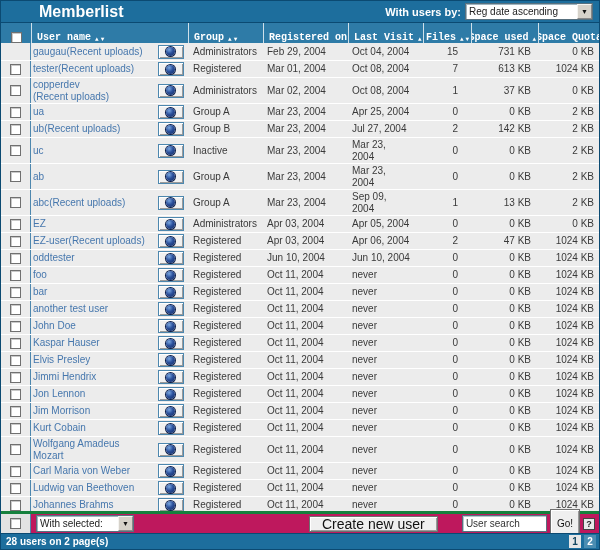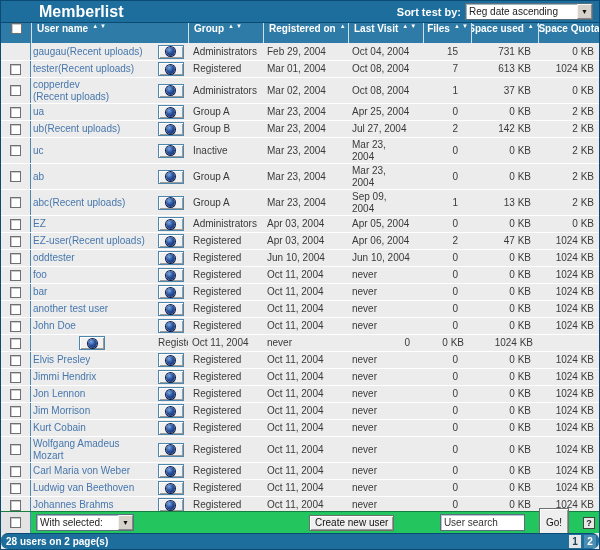--- a/index.html
+++ b/index.html
@@ -47,23 +47,23 @@
 
   
   .thead {
     height:20px; flex:0 0 20px;
     background:#2e7ba7;
     display:grid;
     grid-template-columns:30px 157px 75px 85px 75px 48px 67px 1fr;
     color:#fff; font-size:10px; font-weight:bold;
   }
   .thead .hcell {
-    display:flex; align-items:flex-start;
+    display:flex; align-items:flex-end;
     border-left:1px solid #cfe0ea;
-    padding-left:5px; overflow:hidden; white-space:nowrap;
+    padding-left:5px; overflow:hidden; white-space:nowrap;font-family:Liberation Mono, monospace;
   }
   .thead .hcell:first-child { border-left:none; justify-content:center; padding-left:0; }
   .thead .h-center { justify-content:center; padding-left:0; }
   .arrows { display:inline-flex; gap:2px; margin-left:4px; }
   .arrows span { font-size:6px; line-height:6px; }
 
   
   .mbody { flex:1 1 auto; overflow:hidden; background:#ececec; }
   .mrow {
     display:grid;
@@ -107,80 +107,80 @@
   }
   .picon {
     width:9px; height:9px; border-radius:50%;
     background:radial-gradient(circle at 35% 30%, #7aa7e0 0%, #2a4f9a 45%, #12285e 100%);
     box-shadow:0 0 0 1px #0d1f4a;
   }
 
   
   .tfoot {
     height:22px; flex:0 0 22px;
-    background:#22c55e;
-    border-top:1px solid #15803d;
+    background:#be185d;
+    border-top:3px solid #15803d;
     display:flex; align-items:center;
   }
   .tfoot .f-check {
     flex:0 0 30px; align-self:stretch;
     display:flex; align-items:center; justify-content:center;
     background:#e3e3e3; border-right:1px solid #4d87ae;
   }
   .tfoot .withsel { margin-left:5px; }
   .btn {
     background:#efefef;
     border:1px solid #6f6f6f;
     box-shadow:inset 1px 1px 0 #fff, inset -1px -1px 0 #9a9a9a;
     color:#111; cursor:pointer;
     display:inline-flex; align-items:center; justify-content:center;
   }
-  .create-btn { margin-left:175px; height:16px; padding:0 5px; font-size:10px; }
-  .searchgroup { margin-left:auto; display:flex; align-items:center; gap:14px; padding-right:4px; }
+  .create-btn { margin-left:175px; height:16px; padding:0 12px; font-size:14px; }
+  .searchgroup { margin-left:auto; display:flex; align-items:center; gap:3px; padding-right:4px; }
   .search-input {
     width:85px; height:17px;
     border:1px solid #58707e; box-shadow:inset 1px 1px 0 #b9c6cd;
     background:#fff; font-family:"Liberation Sans", sans-serif;
     font-size:10px; color:#333; padding:0 3px;
   }
   .go-btn { height:30px; padding:0 6px; font-size:10px; }
   .help-box {
     width:12px; height:12px;
     border:1px solid #444; background:#e9e9e9;
     font-size:9px; font-weight:bold; color:#222;
     display:flex; align-items:center; justify-content:center;
     cursor:pointer;
   }
 
   
   .statusbar {
     height:16px; flex:0 0 16px;
     background:#1d6e9d; border-top:1px solid #0b4a72;
     display:flex; align-items:center;
-    color:#fff; font-size:10px; font-weight:bold;border-radius:7px;
+    color:#fff; font-size:10px; font-weight:bold;
   }
   .statusbar .stext { padding-left:5px; }
   .pager { margin-left:auto; display:flex; gap:3px; padding-right:3px; }
   .page-num {
     min-width:12px; height:13px; padding:0 2px;
     display:flex; align-items:center; justify-content:center;
     font-size:10px; font-weight:bold;
   }
   .page-num.current { background:#e6e6e6; color:#13455f; }
   .page-num.link { background:#4a8db2; color:#fff; cursor:pointer; }
 </style>
 </head>
 <body>
 
 <div class="page">
 
   <div class="titlebar">
     <span class="title">Memberlist</span>
     <span class="sortgroup">
-      <span class="sortlabel">Sort test by:</span>
+      <span class="sortlabel">With users by:</span>
       <span class="xselect sort-select">
         <span class="xsel-text">Reg date ascending</span>
         <span class="xsel-btn">▼</span>
       </span>
     </span>
   </div>
 
   <div class="thead">
     <div class="hcell">
       <span class="checkbox"></span>
@@ -486,20 +486,21 @@
         <div class="cell c-reg">Oct 11, 2004</div>
         <div class="cell c-visit">never</div>
         <div class="cell c-files">0</div>
         <div class="cell c-space">0 KB</div>
         <div class="cell c-quota">1024 KB</div>
       </div>
       <div class="mrow">
         <div class="cell c-check">
           <span class="checkbox"></span>
         </div>
+        <div class="cell c-user"><a class="userlink">Kaspar Hauser</a></div>
         <div class="cell c-btn">
           <span class="pbutton">
             <span class="picon"></span>
           </span>
         </div>
         <div class="cell c-group">Registered</div>
         <div class="cell c-reg">Oct 11, 2004</div>
         <div class="cell c-visit">never</div>
         <div class="cell c-files">0</div>
         <div class="cell c-space">0 KB</div>

